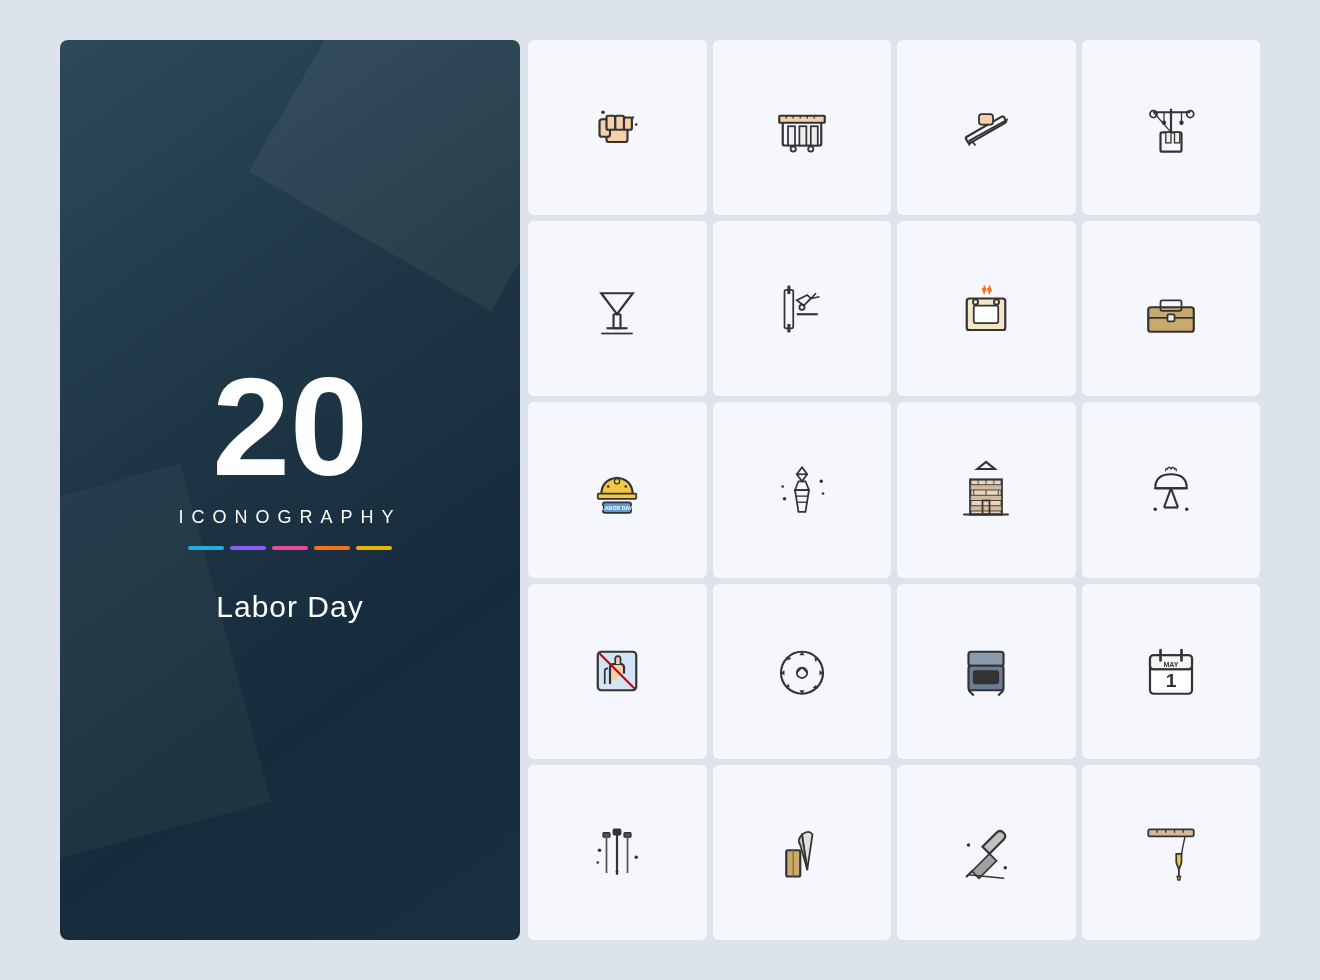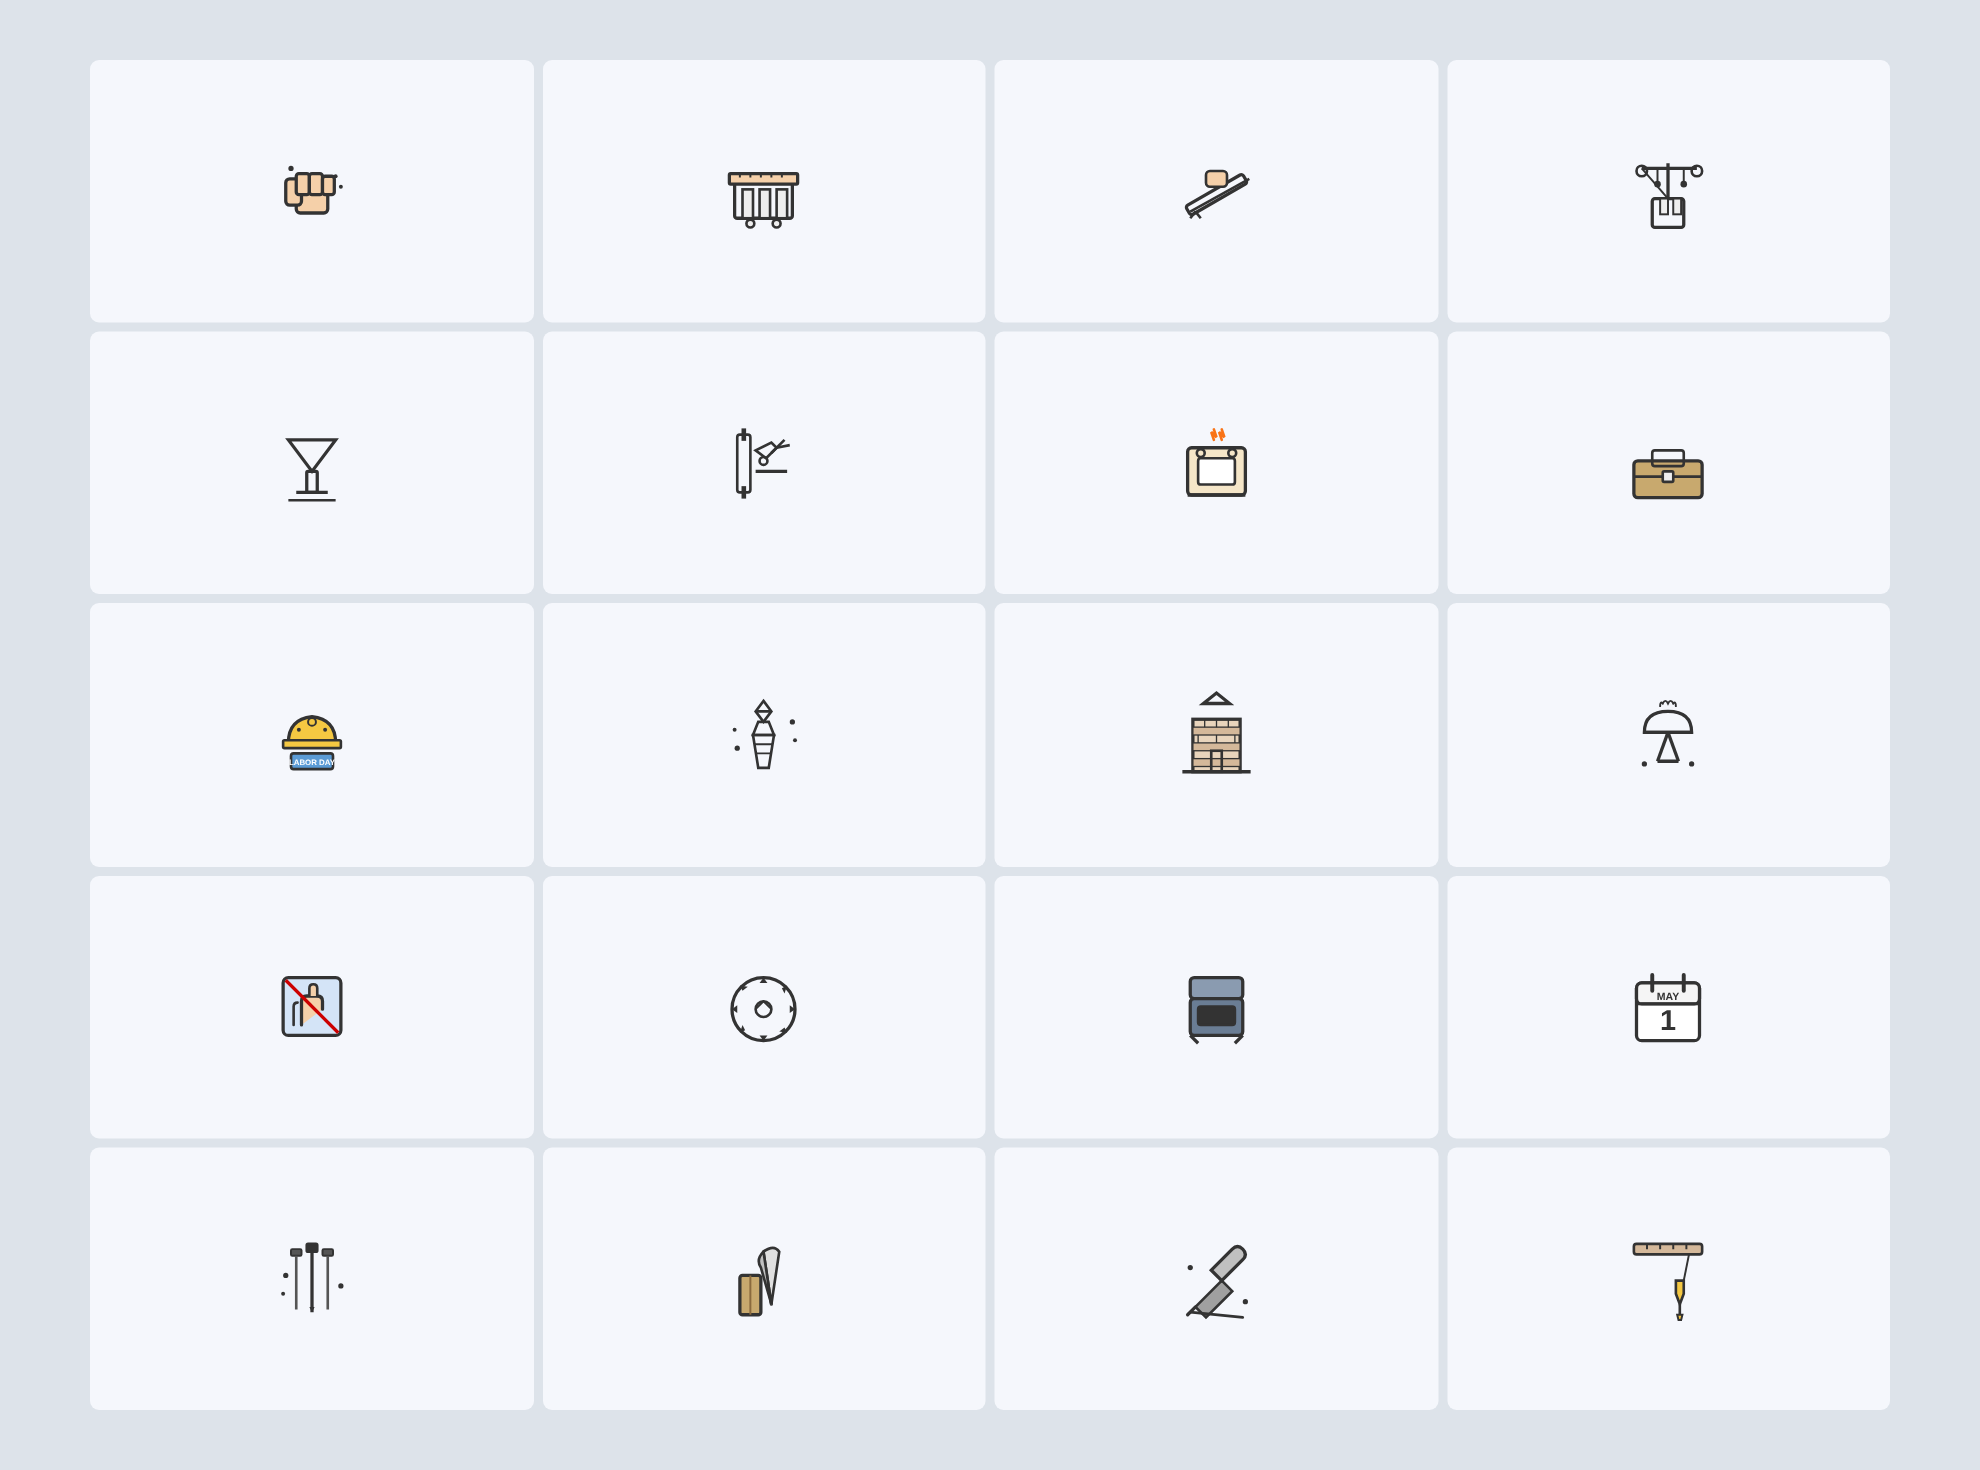--- a/index.html
+++ b/index.html
@@ -100,20 +100,32 @@
     .icon-cell svg {
       width: 70px;
       height: 70px;
     }
   </style>
 </head>
 <body>
 
 <div class="container">
 
+  <div class="left-panel">
+    <div class="big-number">20</div>
+    <div class="iconography-label">ICONOGRAPHY</div>
+    <div class="color-bars">
+      <div class="color-bar" style="background:#29abe2"></div>
+      <div class="color-bar" style="background:#8b5cf6"></div>
+      <div class="color-bar" style="background:#ec4899"></div>
+      <div class="color-bar" style="background:#f97316"></div>
+      <div class="color-bar" style="background:#eab308"></div>
+    </div>
+    <div class="labor-day-title">Labor Day</div>
+  </div>
 
   <div class="right-panel">
 
     <div class="icon-cell">
       <svg viewBox="0 0 80 80" fill="none" xmlns="http://www.w3.org/2000/svg">
         <rect x="28" y="38" width="24" height="18" rx="3" stroke="#333" stroke-width="2.5" fill="#f5d0a9"></rect>
         <rect x="20" y="30" width="12" height="20" rx="3" stroke="#333" stroke-width="2.5" fill="#f5d0a9"></rect>
         <rect x="28" y="26" width="10" height="16" rx="2" stroke="#333" stroke-width="2.5" fill="#f5d0a9"></rect>
         <rect x="38" y="26" width="10" height="16" rx="2" stroke="#333" stroke-width="2.5" fill="#f5d0a9"></rect>
         <rect x="48" y="28" width="9" height="14" rx="2" stroke="#333" stroke-width="2.5" fill="#f5d0a9"></rect>

